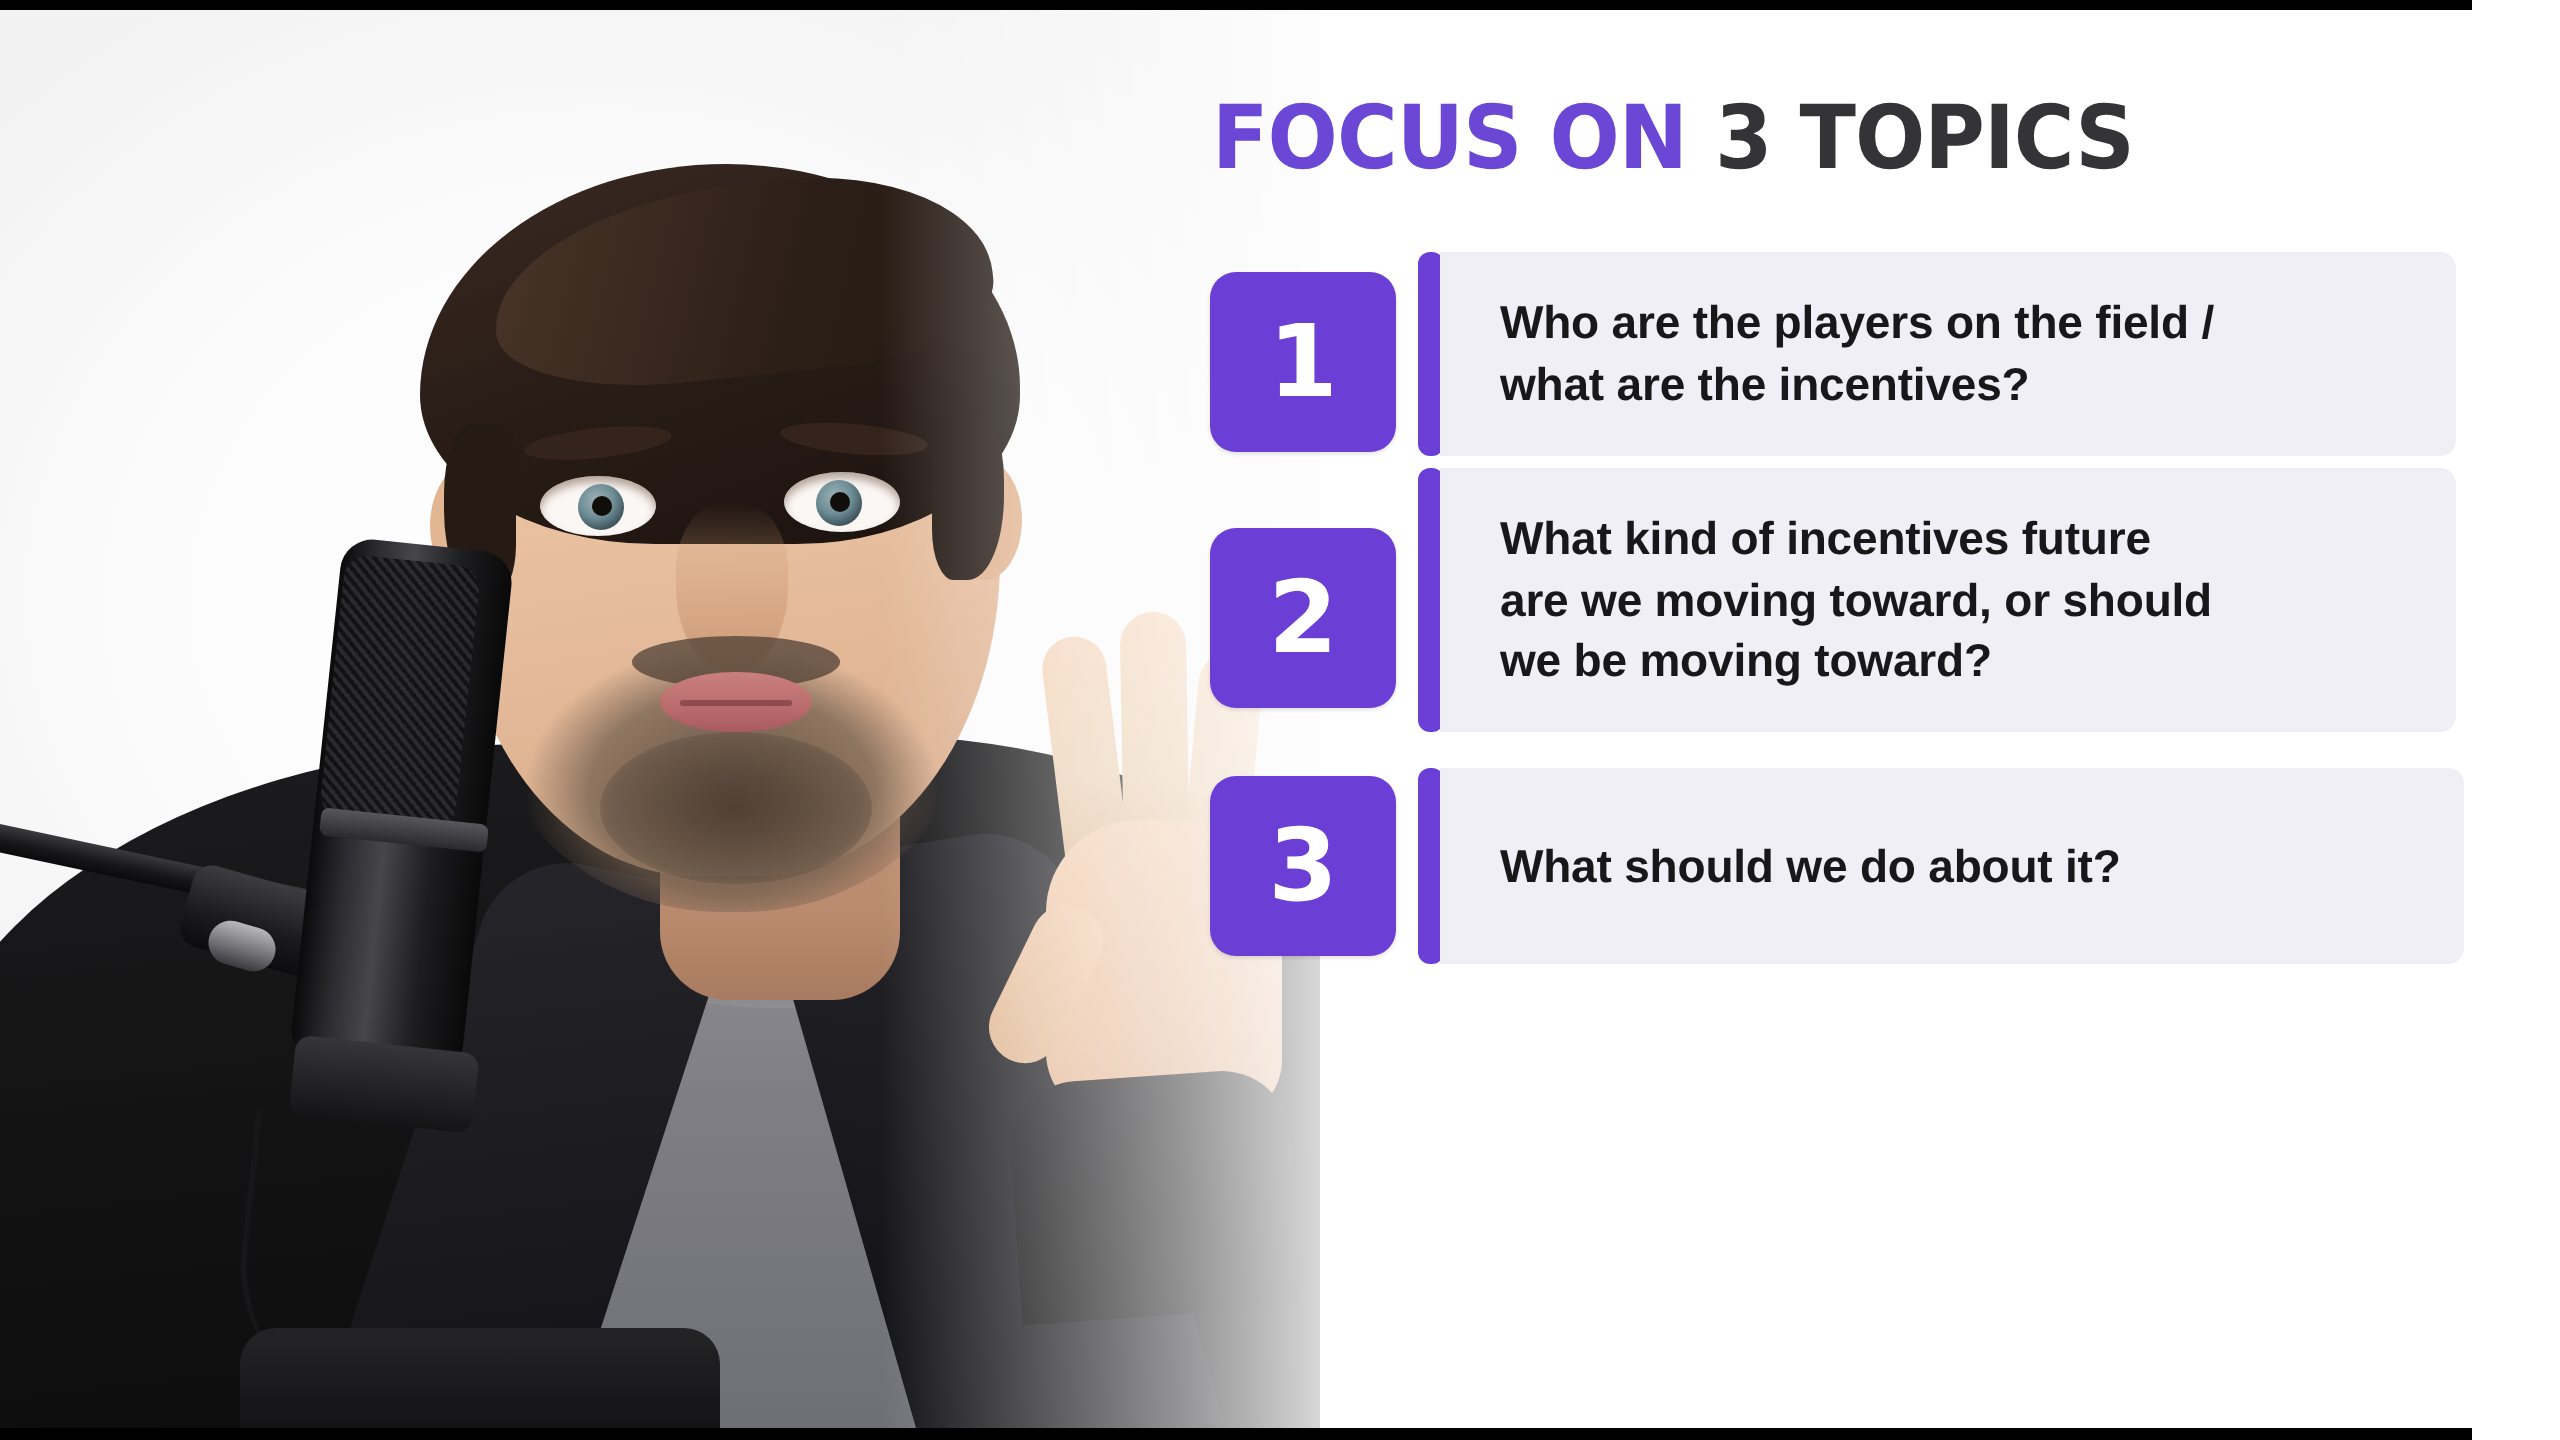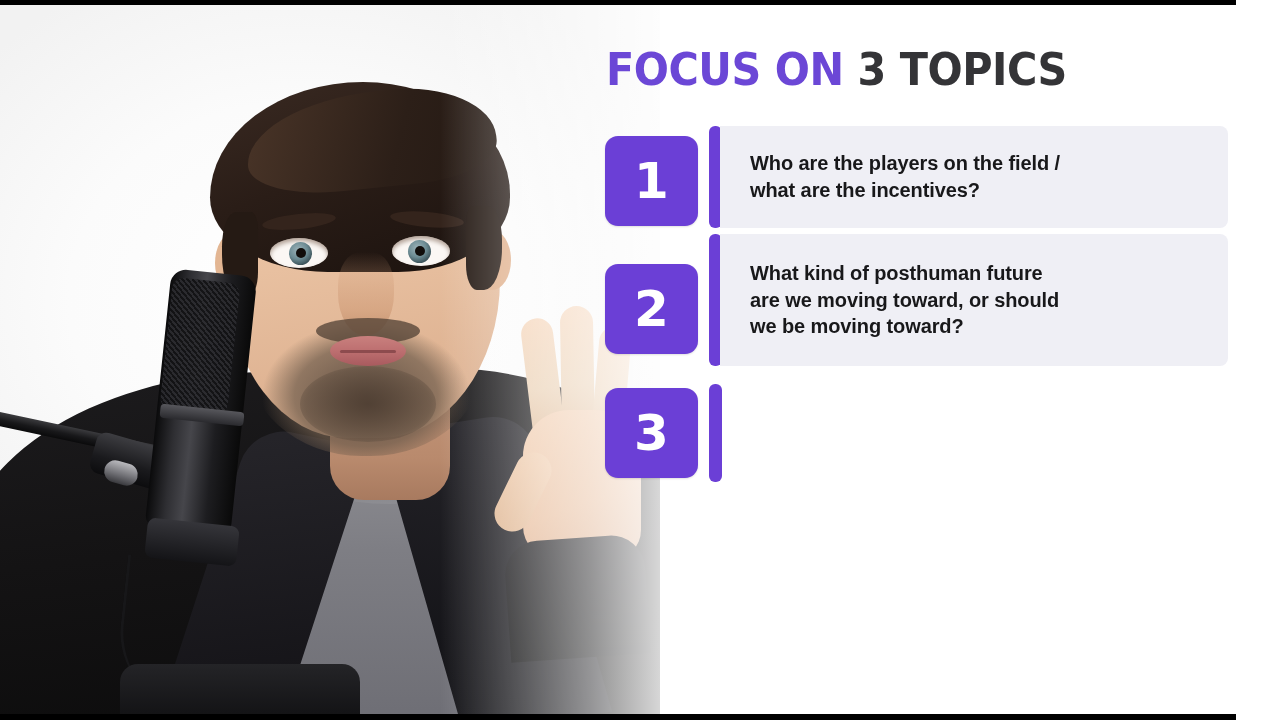--- a/index.html
+++ b/index.html
@@ -441,21 +441,21 @@
     align-items: center;
     padding-left: 30px;
     padding-right: 18px;
   }
   .row-1 .panel { top: 0px; height: 102px; width: 508px; }
   .row-2 .panel { top: 0px; height: 132px; width: 508px; }
   .row-3 .panel { top: 0px; height: 98px;  width: 512px; }
 
   .panel-text {
     font-family: "Liberation Sans", sans-serif;
-    font-size: 20px;
+    font-size: 23px;
     font-weight: 700;
     color: #18181a;
     line-height: 1.33;
     letter-spacing: -0.1px;
     white-space: pre-line;
   }
 </style>
 </head>
 <body>
 
@@ -537,27 +537,30 @@
       <div class="panel">
         <div class="panel-text">Who are the players on the field /
 what are the incentives?</div>
       </div>
     </div>
 
     <div class="row row-2">
       <div class="num-box">2</div>
       <div class="accent-bar"></div>
       <div class="panel">
-        <div class="panel-text">What kind of posthuman future
+        <div class="panel-text">What kind of incentives future
 are we moving toward, or should
 we be moving toward?</div>
       </div>
     </div>
 
     <div class="row row-3">
       <div class="num-box">3</div>
       <div class="accent-bar"></div>
+      <div class="panel">
+        <div class="panel-text">What should we do about it?</div>
+      </div>
     </div>
 
   </div>
 
   <div class="bar-bottom"></div>
 </div>
 
 </body></html>

